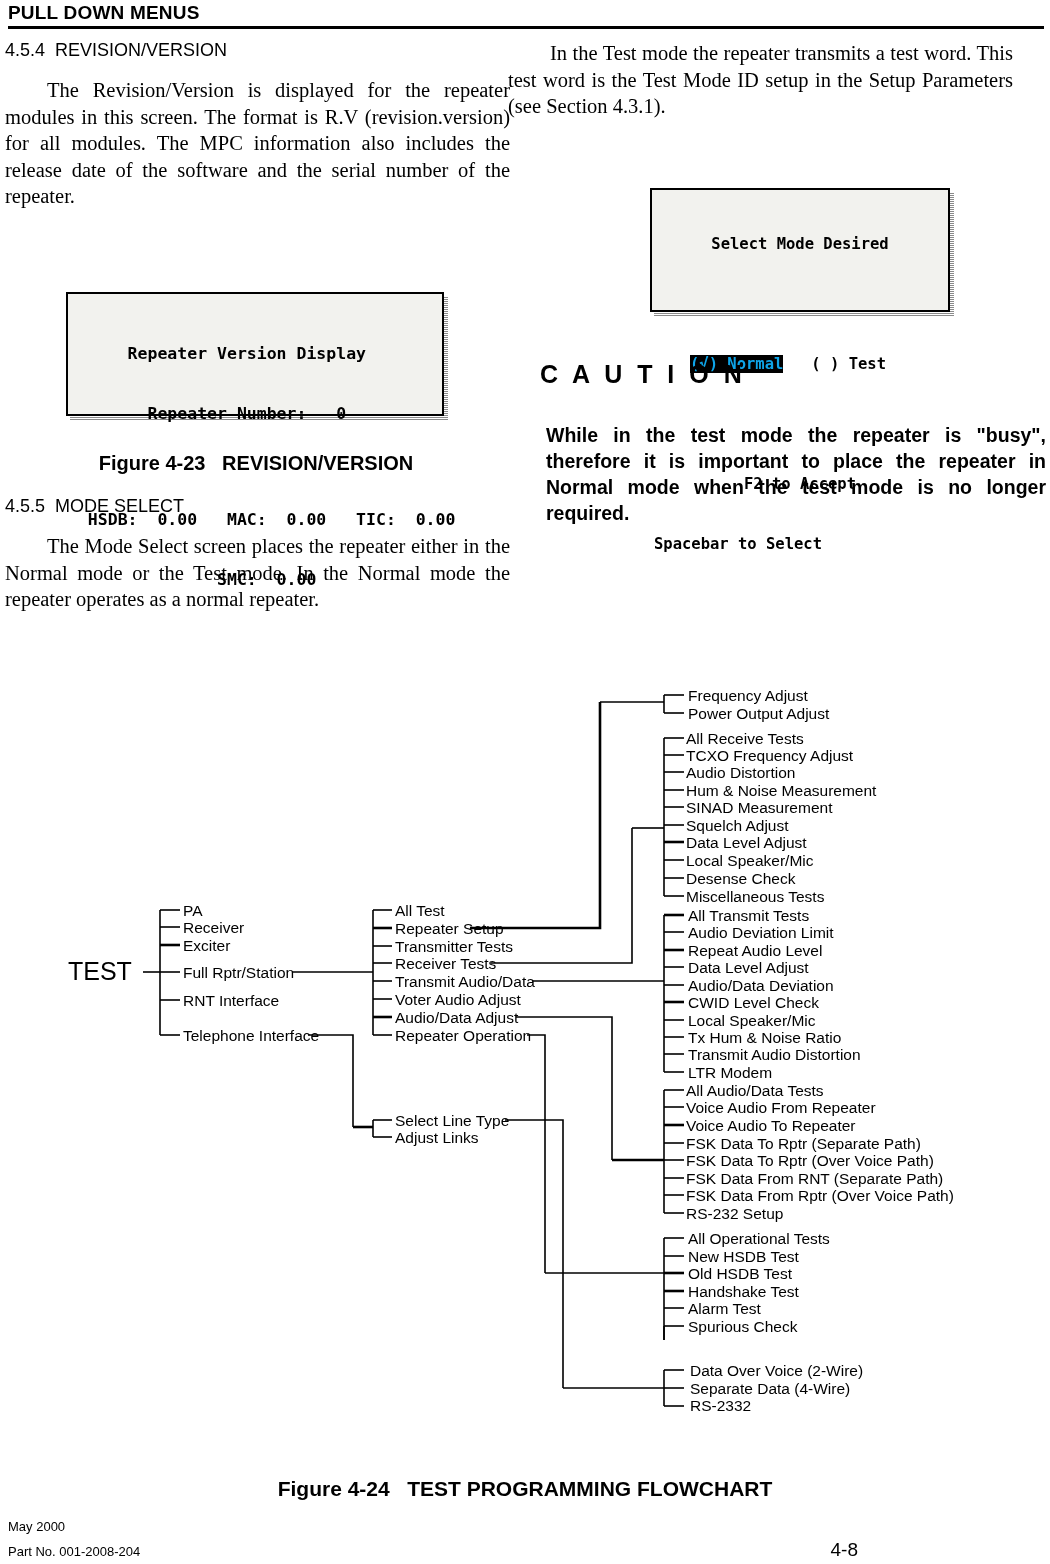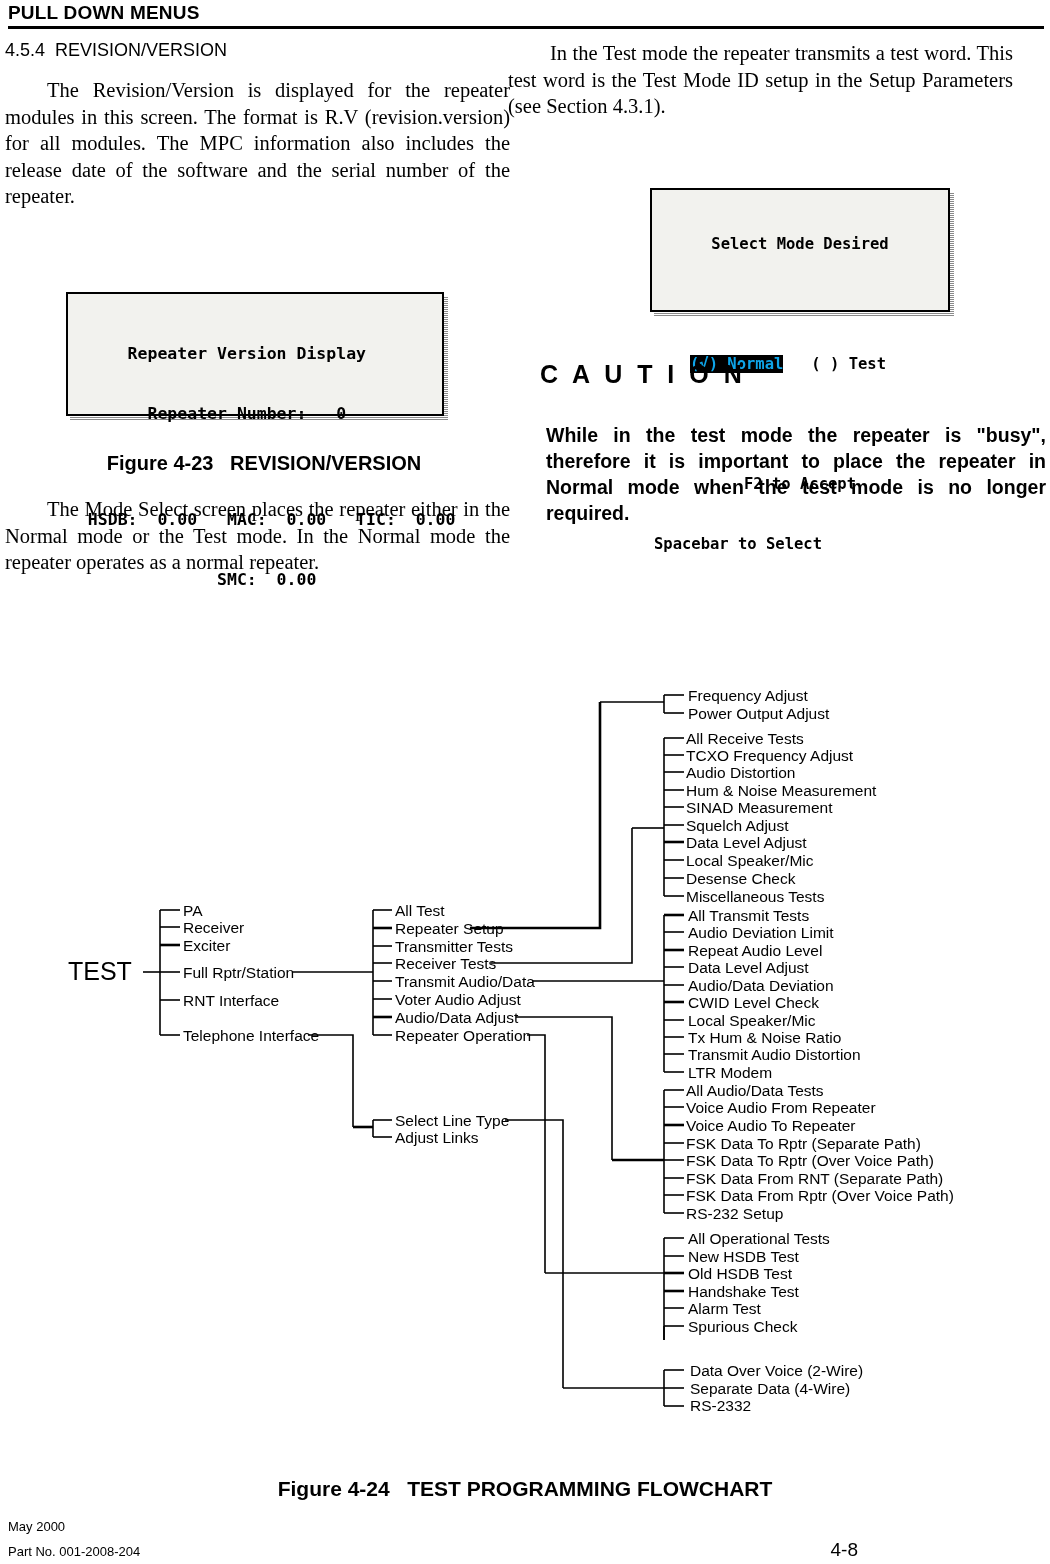--- a/index.html
+++ b/index.html
@@ -122,21 +122,21 @@
 
   
   .fig-cap {
     position: absolute;
     font-family: "Liberation Sans", sans-serif;
     font-weight: bold;
     font-size: 20px;
     text-align: center;
     white-space: pre;
   }
-  #cap-423 { left: 0px; top: 452px; width: 512px; padding-left: 8px; }
+  #cap-423 { left: 0px; top: 452px; width: 512px; }
   #cap-424 { left: 0px; top: 1477px; width: 1050px; font-size: 21px; }
 
   
   .caution-title {
     position: absolute;
     left: 540px;
     top: 360px;
     width: 505px;
     text-align: left;
     font-family: "Liberation Sans", sans-serif;
@@ -213,20 +213,21 @@
     <span class="lcd-line">        Repeater Number:   0</span>
     <span class="lcd-line" style="height:6px">&nbsp;</span>
     <span class="lcd-line">  HSDB:  0.00   MAC:  0.00   TIC:  0.00</span>
     <span class="lcd-line">               SMC:  0.00</span>
   </div>
 </div>
 
 <div class="fig-cap" id="cap-423">Figure 4-23   REVISION/VERSION</div>
 
 <div class="col-left" style="top:496px;">
+  <div class="sec-head">4.5.5  MODE SELECT</div>
   <p class="body-par">The Mode Select screen places the repeater either in the Normal mode or the Test mode.  In the Normal mode the repeater operates as a normal repeater.</p>
 </div>
 
 <div class="col-right">
   <p class="body-par">In the Test mode the repeater transmits a test word.  This test word is the Test Mode ID setup in the Setup Parameters (see Section 4.3.1).</p>
 </div>
 
 <div class="lcd-wrap" id="lcd-mode">
   <div class="lcd-shadow"></div>
   <div class="lcd">

